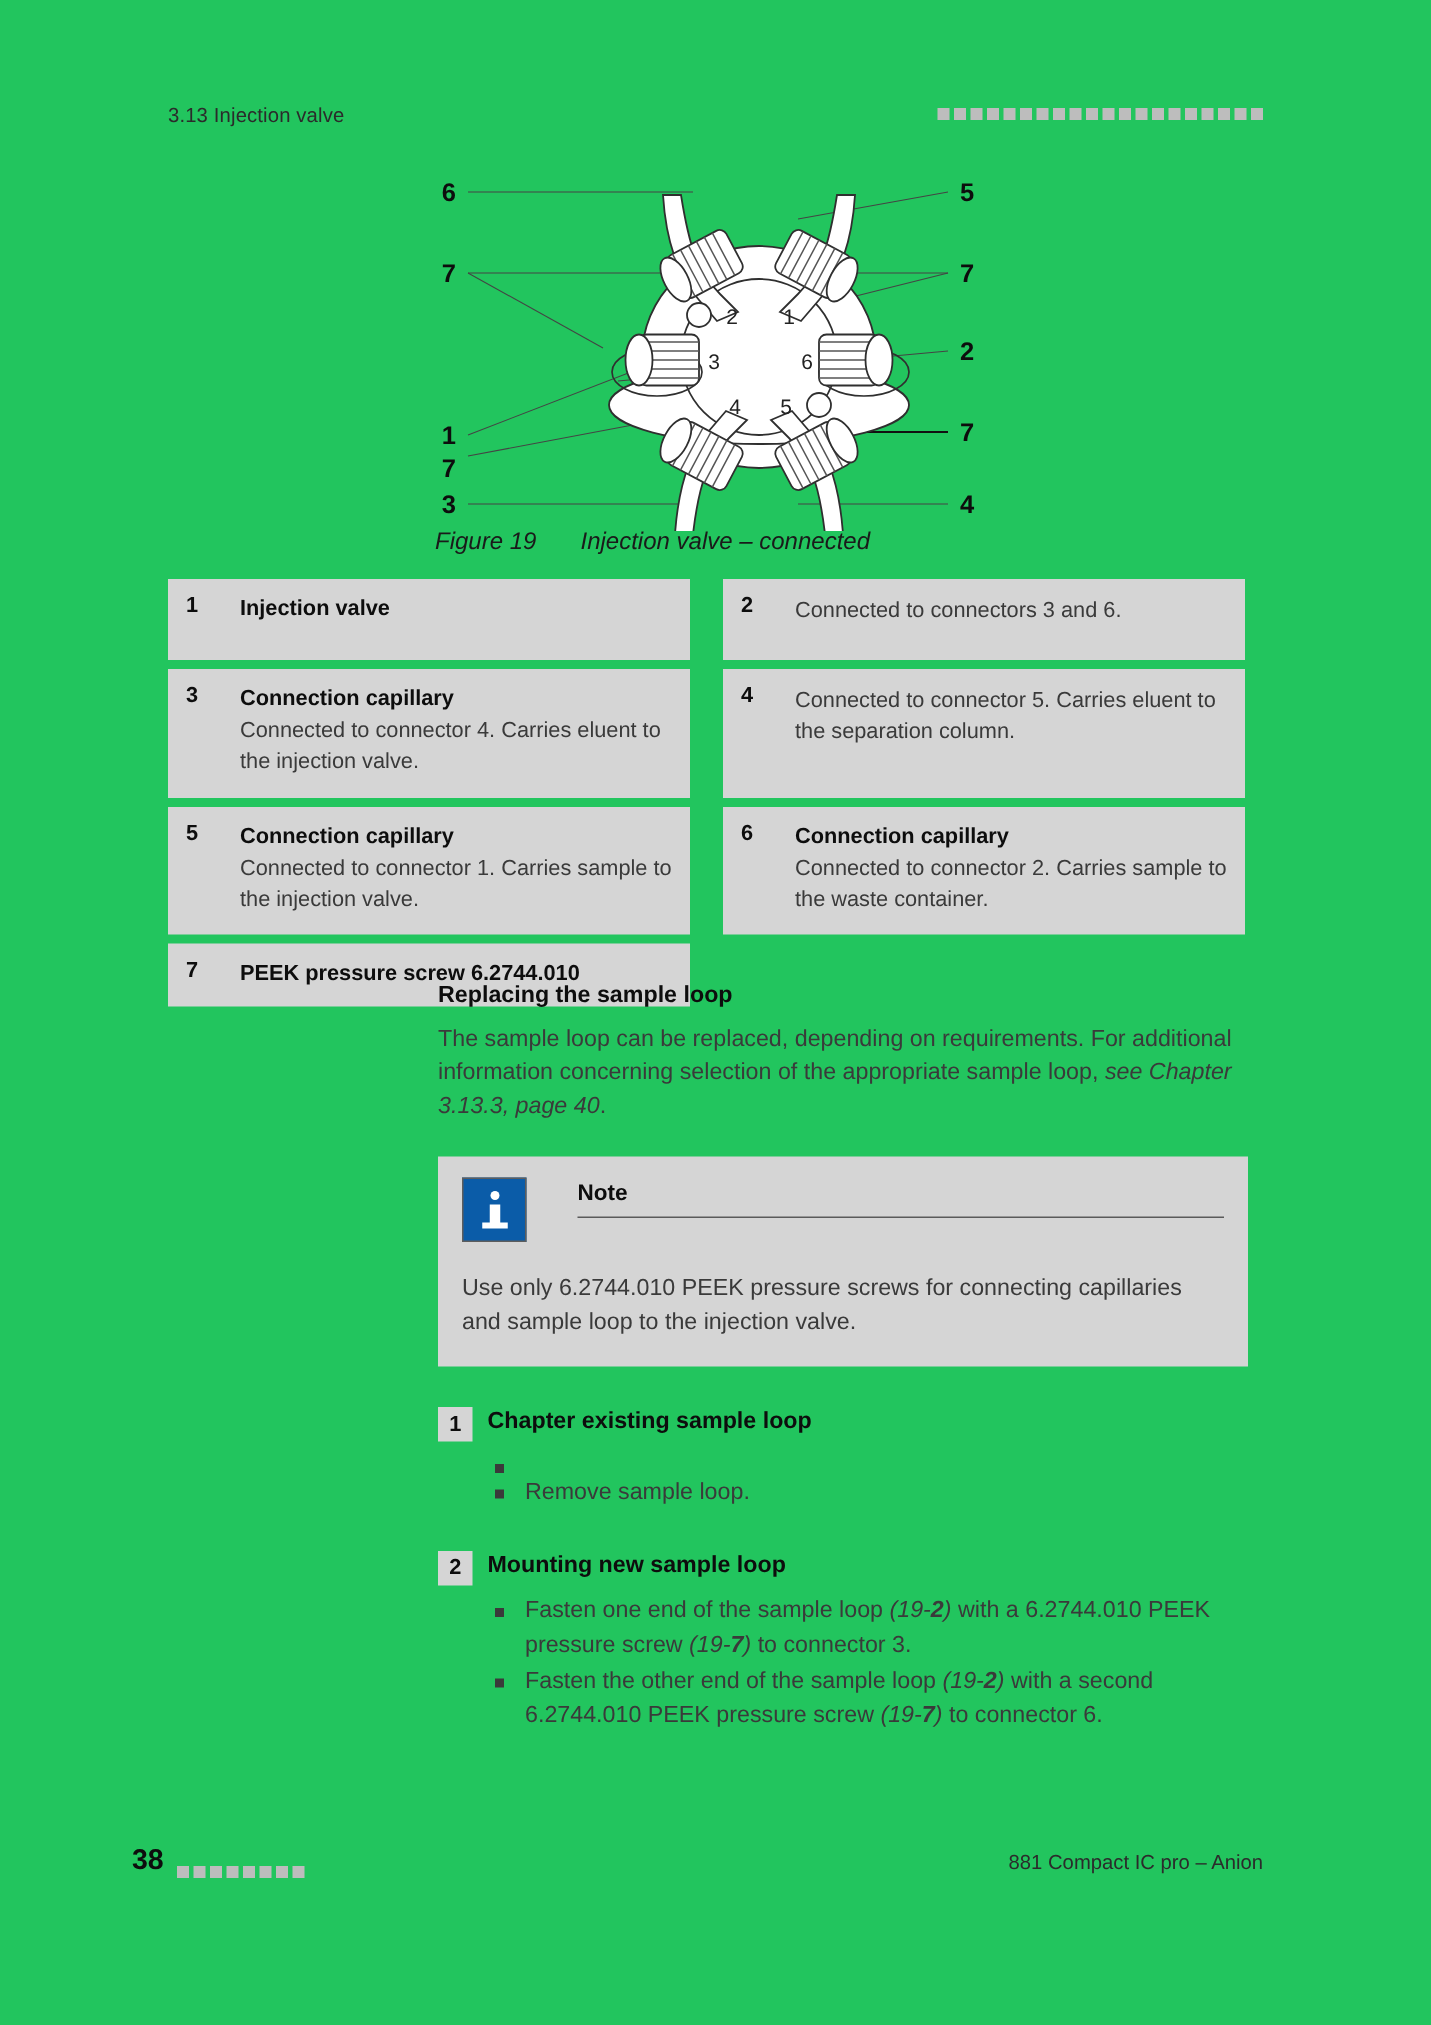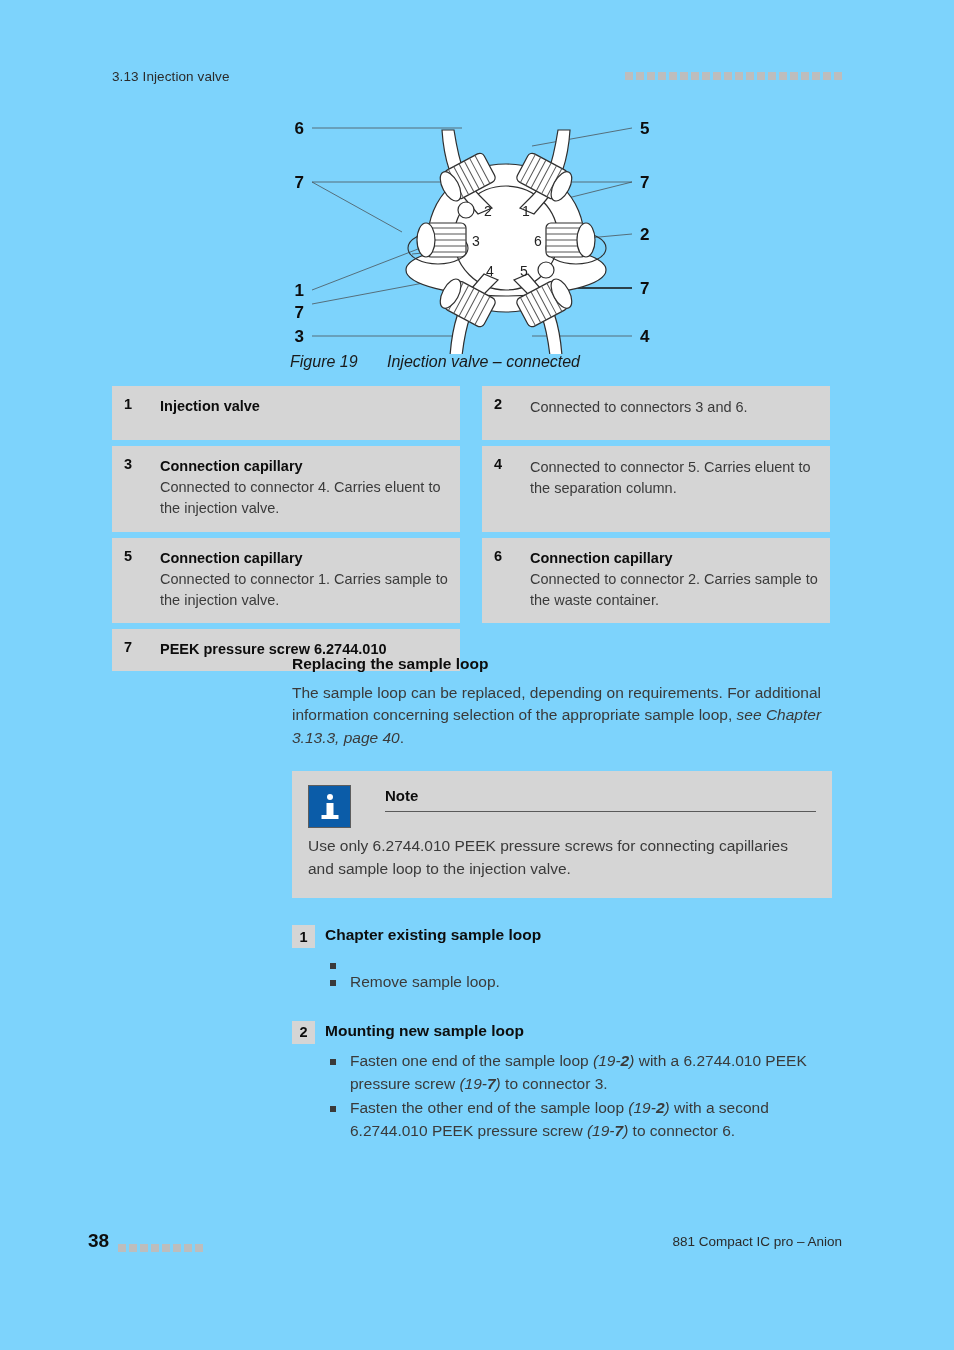--- a/index.html
+++ b/index.html
@@ -4,21 +4,21 @@
 <style>
   html, body {
     margin: 0;
     padding: 0;
     background: #ffffff;
   }
   .page {
     position: relative;
     width: 954px;
     height: 1350px;
-    background: #7dd3fc;
+    background: #22c55e;
     font-family: "Liberation Sans", sans-serif;
     color: #1a1a1a;
     overflow: hidden;
   }
 
   
   .header {
     position: absolute;
     top: 66px;
     left: 112px;
@@ -187,21 +187,21 @@
   }
   .note-rule {
     height: 1px;
     background: #5a5a5a;
     width: 100%;
   }
   .note-body {
     font-size: 15.5px;
     color: #3a3a3a;
     line-height: 1.45;
-    margin-top: 7px;
+    margin-top: 20px;
   }
 
   
   .step-block { margin-top: 26px; }
   .step-head {
     display: flex;
     align-items: flex-start;
     gap: 10px;
   }
   .step-num {

